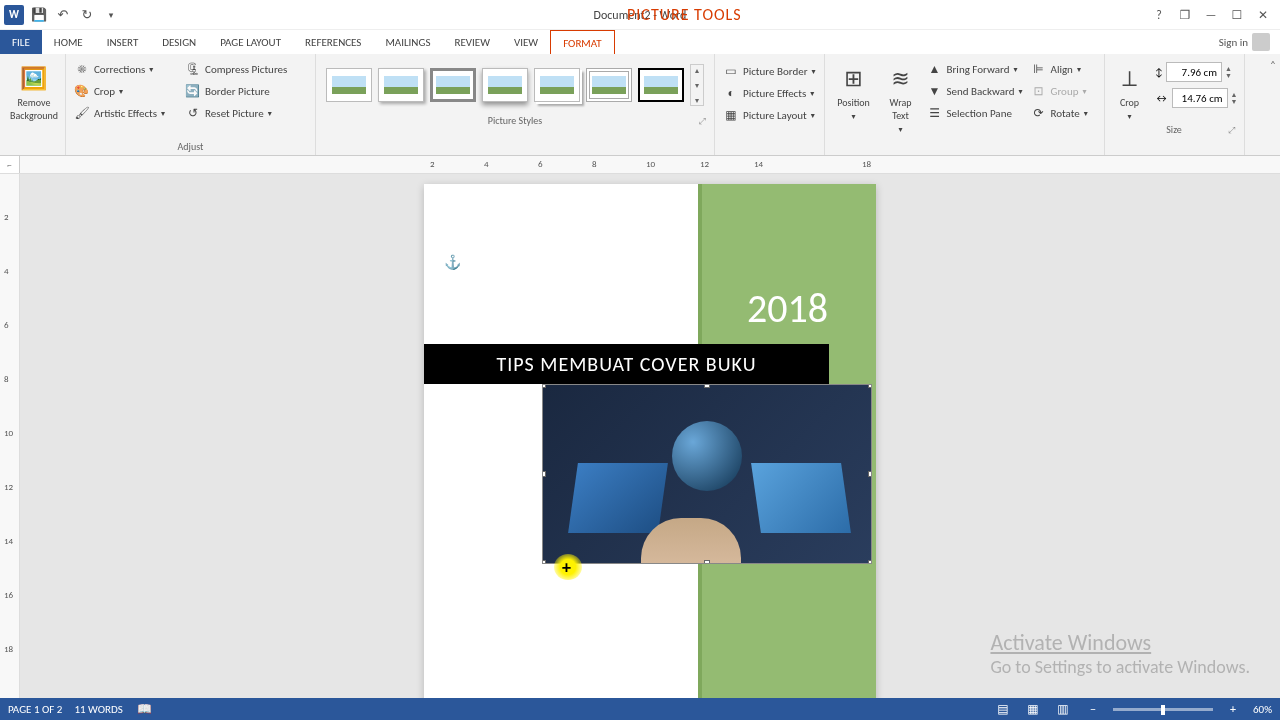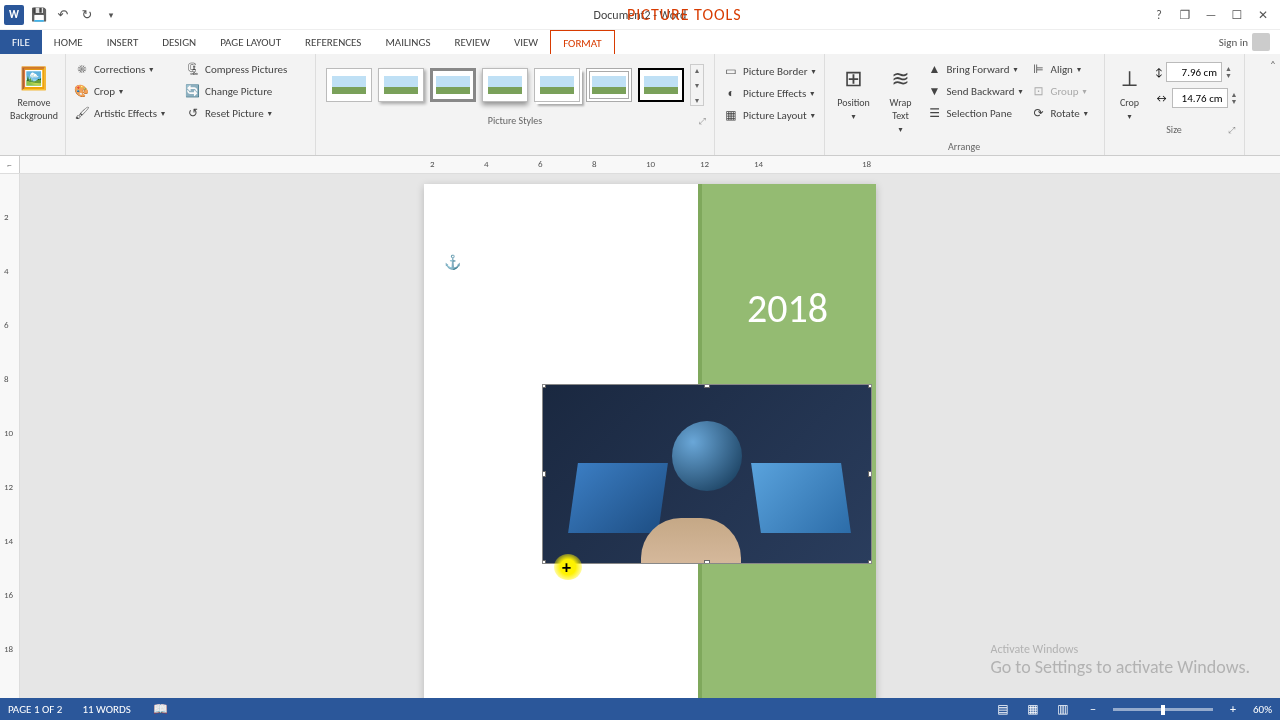--- a/index.html
+++ b/index.html
@@ -73,25 +73,25 @@
 .doc-image::after { content:''; position:absolute; right:25px; bottom:30px; width:90px; height:70px; background: linear-gradient(135deg,#5aa3dd,#2c6ca8); transform: skewX(8deg); }
 .globe { position:absolute; left:50%; top:40%; transform:translate(-50%,-50%); width:70px; height:70px; border-radius:50%; background: radial-gradient(circle at 30% 30%, #6aa7d8, #0d2f4c); }
 .hands { position:absolute; bottom:0; left:30%; width:100px; height:45px; background: linear-gradient(to top,#d5b89b,#c5a886); border-radius: 40px 40px 0 0; }
 .sel-handle { position: absolute; width: 6px; height: 6px; background: #fff; border: 1px solid #666; }
 
 .yellow-cursor { position: absolute; left: 130px; top: 370px; width: 28px; height: 26px; background: radial-gradient(circle, #fff200 40%, rgba(255,242,0,0.2) 80%); border-radius: 50%; }
 .yellow-cursor::after { content: '+'; position: absolute; left: 8px; top: 2px; font-size: 18px; color: #000; font-weight: bold; }
 
 
 .watermark { position: absolute; right: 30px; bottom: 20px; color: rgba(100,100,100,0.4); text-align: left; }
-.watermark .l1 { font-size: 12px; }
+.watermark .l1 { font-size: 22px; text-decoration: underline; }
 .watermark .l2 { font-size: 18px; }
 
 
-.statusbar { height: 22px; background: #2b579a; color: #fff; display: flex; align-items: center; font-size: 11px; padding: 0 8px; gap: 20px; }
+.statusbar { height: 22px; background: #2b579a; color: #fff; display: flex; align-items: center; font-size: 11px; padding: 0 8px; gap: 12px; }
 .statusbar .right { margin-left: auto; display: flex; align-items: center; gap: 10px; }
 .view-btn { width: 20px; height: 16px; display: flex; align-items: center; justify-content: center; cursor: pointer; font-size: 12px; }
 .zoom-slider { width: 100px; height: 3px; background: rgba(255,255,255,0.5); position: relative; cursor: pointer; }
 .zoom-thumb { position: absolute; left: 48%; top: -3px; width: 4px; height: 10px; background: #fff; }
 </style>
 </head>
 <body>
 
 <div class="titlebar">
   <div class="qat">
@@ -157,29 +157,30 @@
             <span style="font-size:8px">▾</span>
           </div>
       </div>
       <div class="adjust-col">
         <div class="small-btn">
             <span class="ico">🗜</span>
             <span>Compress Pictures</span>
           </div>
         <div class="small-btn">
             <span class="ico">🔄</span>
-            <span>Change Picture</span>
+            <span>Border Picture</span>
           </div>
         <div class="small-btn">
             <span class="ico">↺</span>
             <span>Reset Picture</span>
             <span style="font-size:8px">▾</span>
           </div>
       </div>
     </div>
+    <div class="group-label">Adjust</div>
   </div>
 
   <div class="ribbon-group" style="flex:0 0 auto;">
     <div class="styles-gallery">
       <div class="style-thumb">
           <div class="img-rep"></div>
         </div>
       <div class="style-thumb" style="box-shadow:2px 2px 3px rgba(0,0,0,0.3)">
           <div class="img-rep"></div>
         </div>
@@ -269,21 +270,20 @@
             <span>Group</span>
             <span style="font-size:8px">▾</span>
           </div>
         <div class="small-btn">
             <span class="ico">⟳</span>
             <span>Rotate</span>
             <span style="font-size:8px">▾</span>
           </div>
       </div>
     </div>
-    <div class="group-label">Arrange</div>
   </div>
 
   <div class="ribbon-group" style="width:140px">
     <div style="display:flex; gap:6px; align-items:flex-start;">
       <div class="big-btn" style="width:38px">
         <div class="ico">⟂</div>
         <span>Crop</span>
           <span style="font-size:8px">▾</span>
       </div>
       <div style="display:flex; flex-direction:column; gap:6px; padding-top:4px;">
@@ -339,20 +339,21 @@
       <div class="vtick" style="top: 361px;">14</div>
       <div class="vtick" style="top: 415px;">16</div>
       <div class="vtick" style="top: 469px;">18</div>
       <div class="vtick" style="top: 552px; margin-top: 7px;">20</div>
     </div>
   <div class="page-wrap">
     <div class="page">
       <div class="green-band"></div>
       <div class="year-text">2018</div>
       <div class="anchor-marker">⚓</div>
+      <div class="title-bar">TIPS MEMBUAT COVER BUKU</div>
       <div class="doc-image">
         <div class="globe"></div>
         <div class="hands"></div>
         <div class="sel-handle" style="left:-3px;top:-3px"></div>
         <div class="sel-handle" style="left:50%;top:-3px;margin-left:-3px"></div>
         <div class="sel-handle" style="right:-3px;top:-3px"></div>
         <div class="sel-handle" style="left:-3px;top:50%;margin-top:-3px"></div>
         <div class="sel-handle" style="right:-3px;top:50%;margin-top:-3px"></div>
         <div class="sel-handle" style="left:-3px;bottom:-3px"></div>
         <div class="sel-handle" style="left:50%;bottom:-3px;margin-left:-3px"></div>

